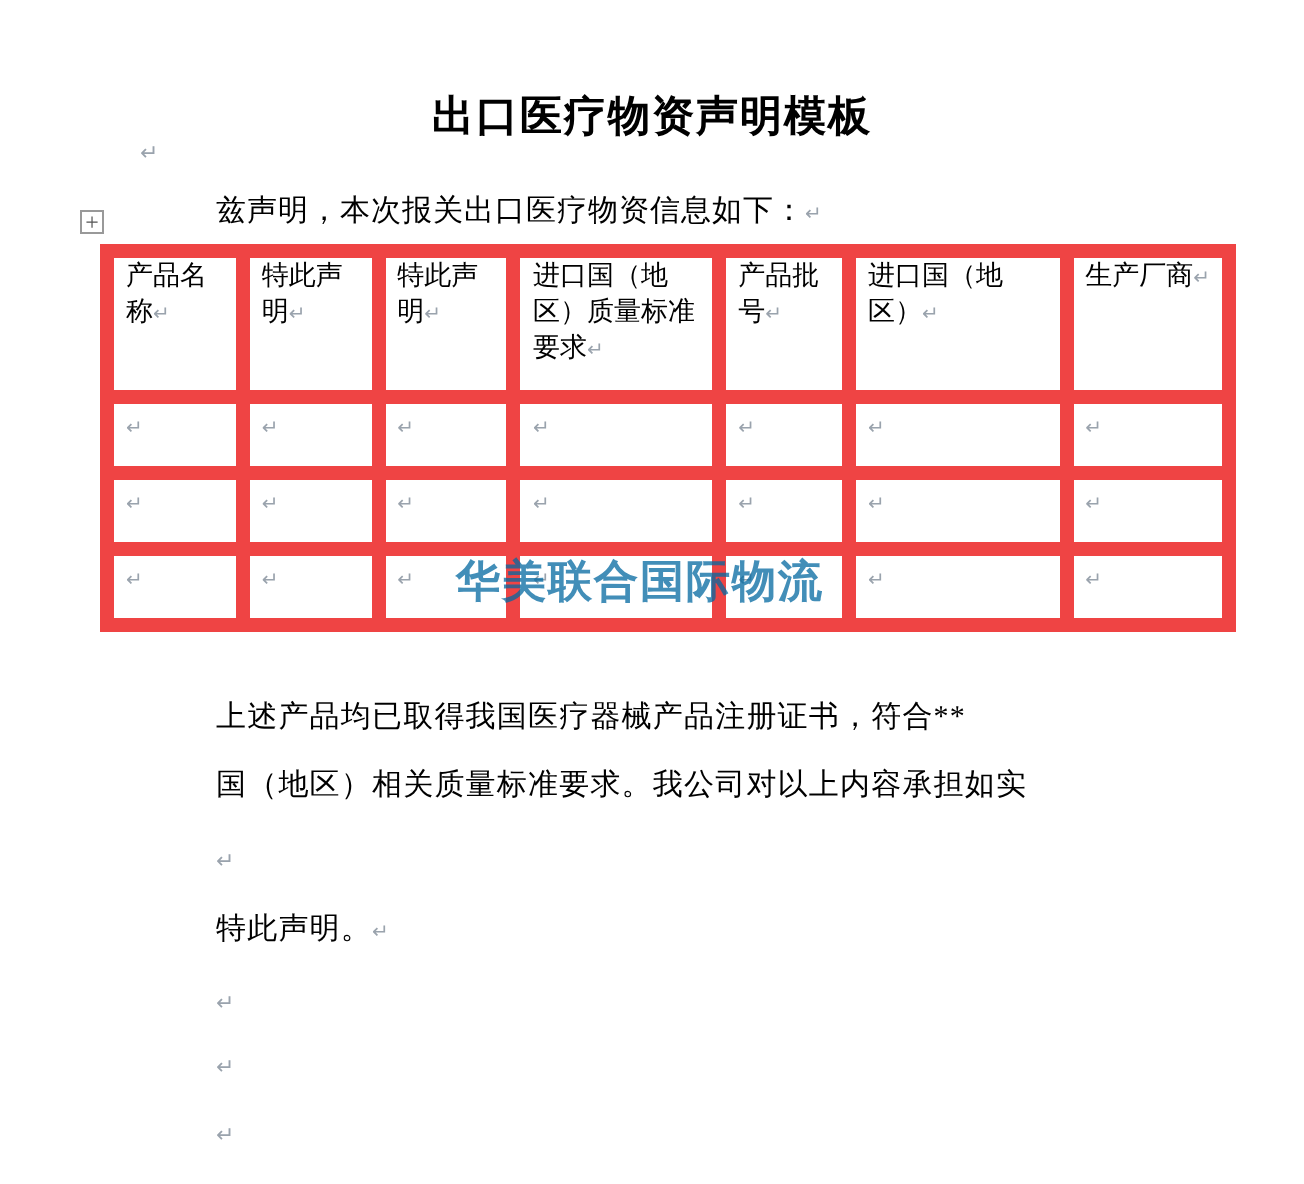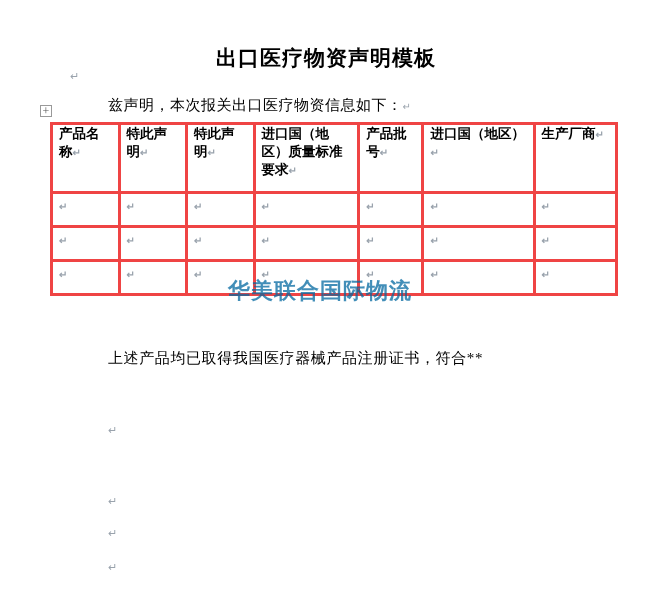--- a/index.html
+++ b/index.html
@@ -68,25 +68,24 @@
 
   table.main-table {
     position: absolute;
     left: 50px;
     top: 122px;
     border-collapse: collapse;
     width: 568px;
     font-size: 13.5px;
   }
   table.main-table td {
-    border: 3px solid #ef4444;
+    border: 7px solid #ef4444;
     vertical-align: top;
     padding: 0 5px 4px 6px;
     line-height: 18px;
-    font-weight: bold;
   }
   table.main-table tr.header-row td {
     height: 62px;
   }
   table.main-table tr.body-row td {
     height: 27px;
     position: relative;
   }
   td .cellmark {
     color: #9aa3ad;
@@ -208,22 +207,26 @@
       <td class="col5"><span class="cellmark">↵</span><span></span></td>
       <td class="col6"><span class="cellmark">↵</span><span></span></td>
       <td class="col7"><span class="cellmark">↵</span><span></span></td>
     </tr>
   </tbody>
     </table>
 
   <div class="watermark">华美联合国际物流</div>
 
   <div class="body-p p1">上述产品均已取得我国医疗器械产品注册证书，符合**</div>
+  <div class="body-p p2">国（地区）相关质量标准要求。我公司对以上内容承担如实</div>
 
   <div class="pilcrow" style="left:108px; top:424px;">↵</div>
 
+  <div class="declare">
+    <span>特此声明。</span><span class="hdr-mark">↵</span>
+  </div>
 
   <div class="pilcrow" style="left:108px; top:495px;">↵</div>
   <div class="pilcrow" style="left:108px; top:527px;">↵</div>
   <div class="pilcrow" style="left:108px; top:561px;">↵</div>
 
 
 </div>
 
 </body></html>

